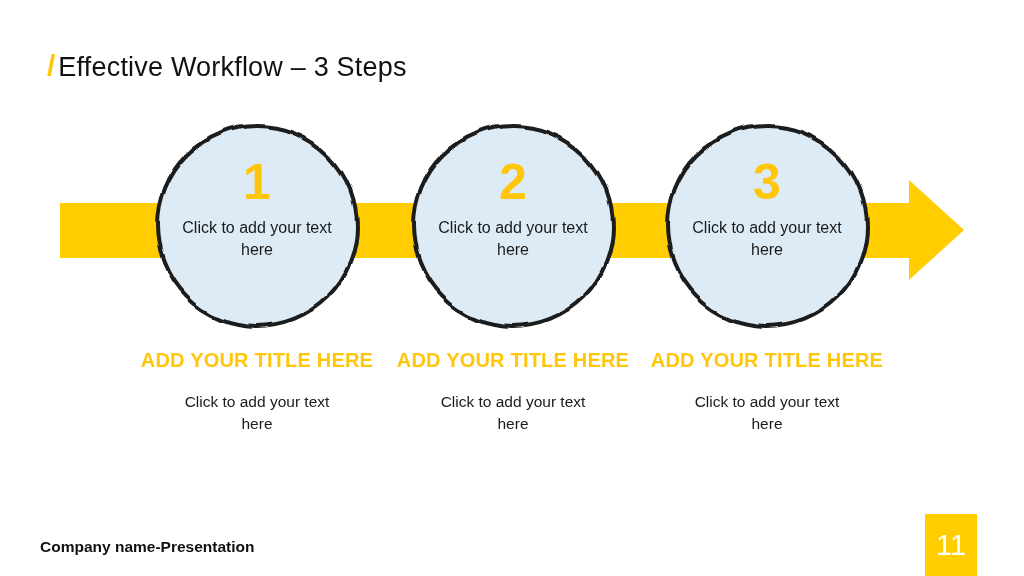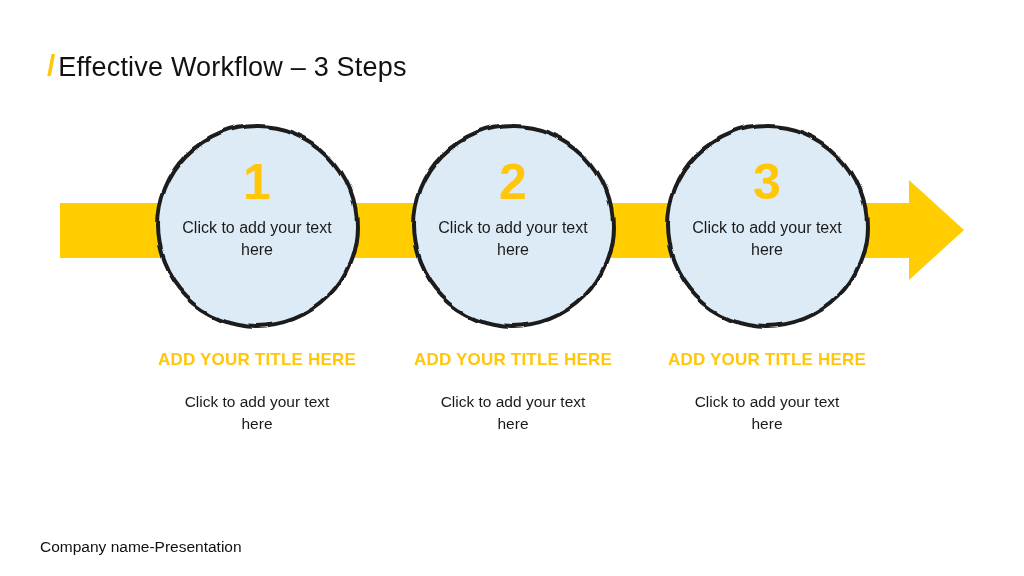--- a/index.html
+++ b/index.html
@@ -77,32 +77,32 @@
 
   
   .caption{
     position:absolute;top:350px;width:260px;text-align:center;
   }
   .caption.pos-0{left:127px;}
   .caption.pos-1{left:383px;}
   .caption.pos-2{left:637px;}
   .caption-title{
     color:var(--yellow-text);
-    font-weight:700;font-size:17px;line-height:20px;letter-spacing:0.2px;
+    font-weight:700;font-size:20px;line-height:20px;letter-spacing:0.2px;
   }
   .caption-body{
     color:var(--text-dark);
     font-size:15.5px;line-height:22px;
     width:170px;margin:21px auto 0 auto;
   }
 
   
   .footer-company{
     position:absolute;left:40px;top:538px;
-    color:var(--text-black);font-weight:400;font-size:15.5px;
+    color:var(--text-black);font-weight:700;font-size:15.5px;
   }
   .page-box{
     position:absolute;left:925px;top:514px;width:52px;height:62px;
     background:var(--yellow-primary);
     display:flex;align-items:center;justify-content:center;
   }
   .page-number{
     color:#ffffff;font-size:29px;font-weight:400;line-height:1;
   }
 </style>
@@ -167,14 +167,17 @@
     <div class="caption-title">ADD YOUR TITLE HERE</div>
     <div class="caption-body">Click to add your text here</div>
   </div>
 
   <div class="caption pos-2">
     <div class="caption-title">ADD YOUR TITLE HERE</div>
     <div class="caption-body">Click to add your text here</div>
   </div>
 
   <div class="footer-company">Company name-Presentation</div>
+  <div class="page-box">
+    <span class="page-number">11</span>
+  </div>
 
 </div>
 
 </body></html>

